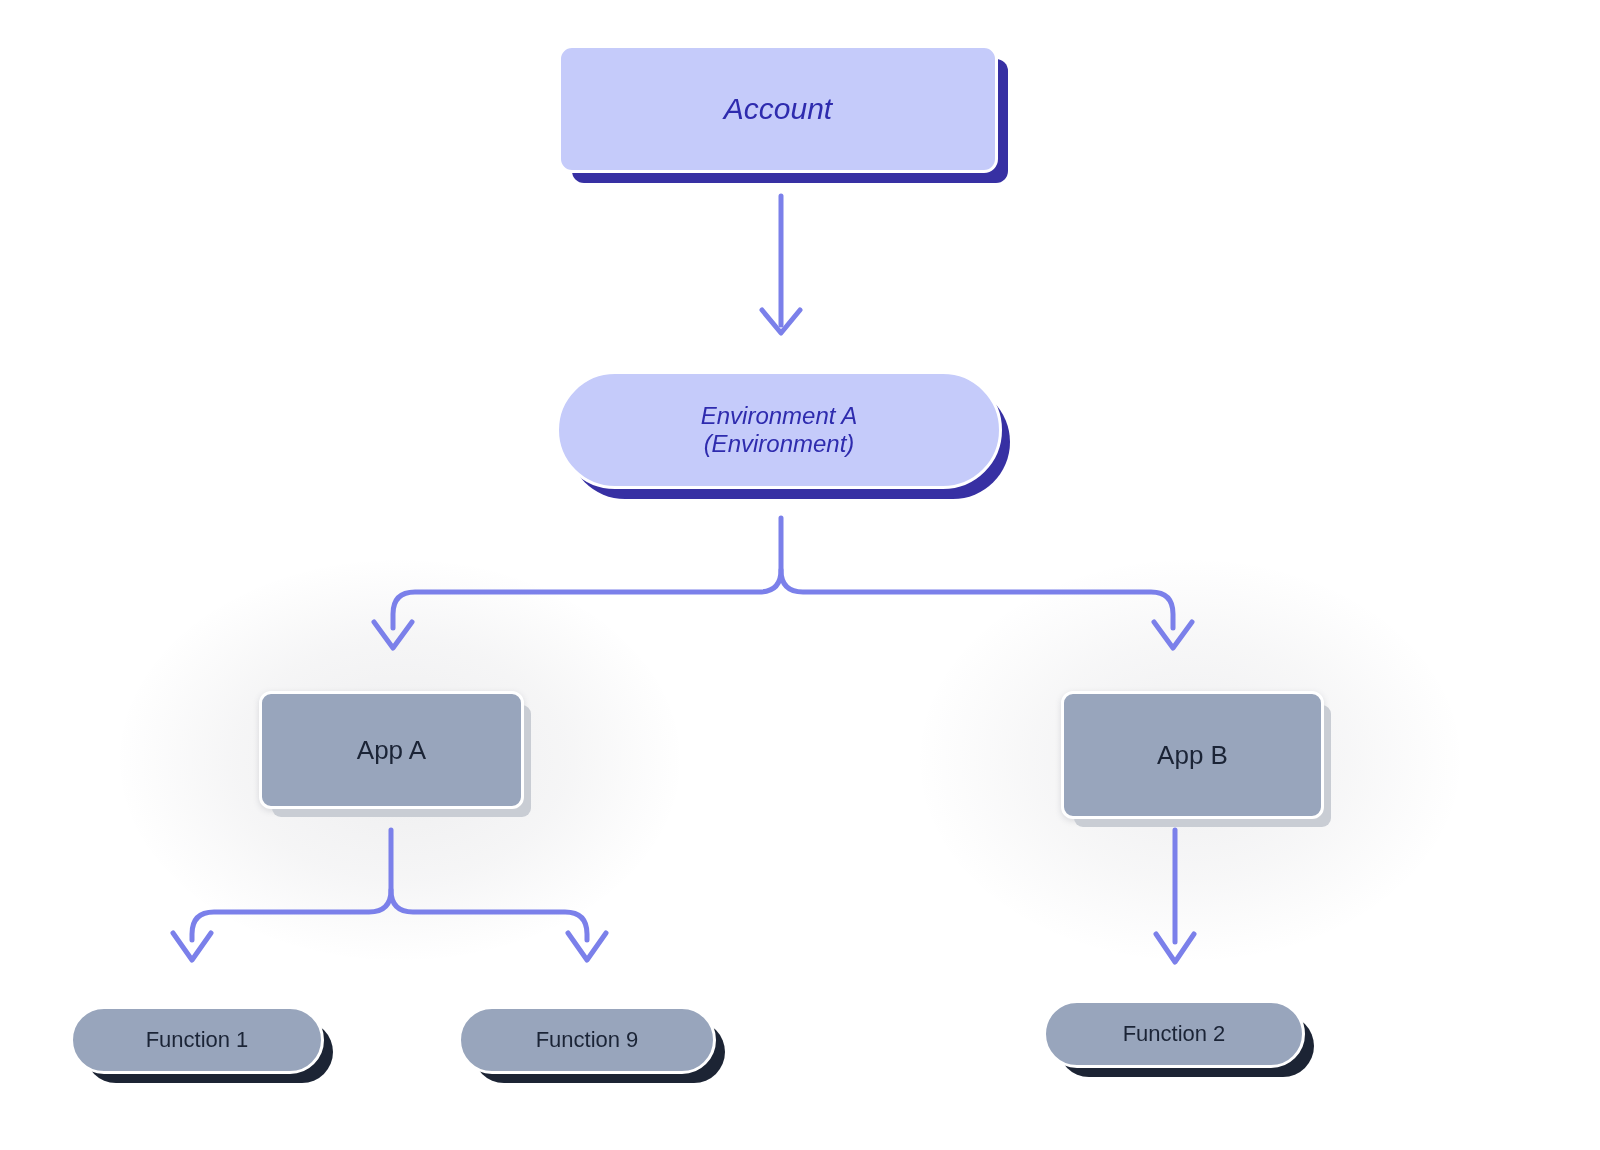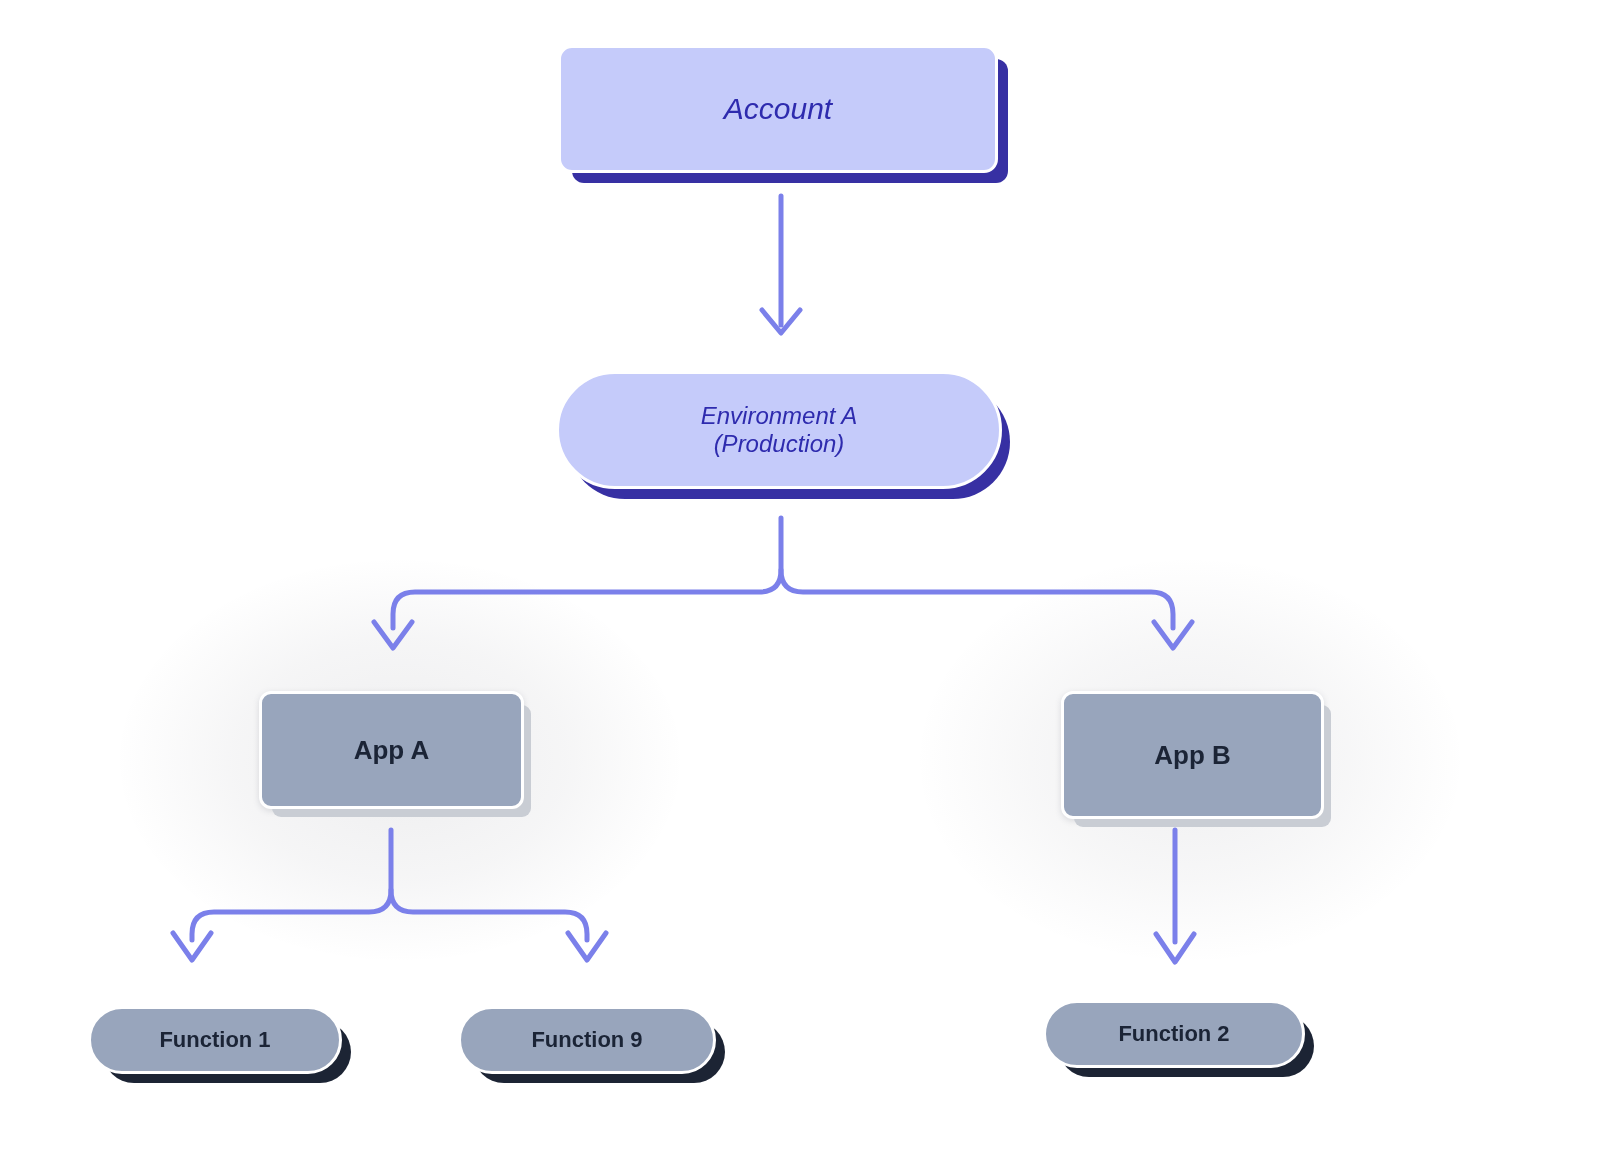--- a/index.html
+++ b/index.html
@@ -62,21 +62,20 @@
     color: #2e2bae;
     border: 3px solid #ffffff;
     font-style: italic;
   }
 
   
   .node.slate {
     background: #98a5bc;
     color: #1b2436;
     border: 3px solid #ffffff;
-    font-weight: bold;
   }
 
   #node-account {
     left: 558px; top: 45px;
     width: 440px; height: 128px;
     border-radius: 14px;
     font-size: 30px;
     box-shadow: 12px 12px 0 -2px #3730a3;
   }
 
@@ -106,21 +105,21 @@
                 0 2px 6px rgba(90,95,110,0.18);
     margin-left: 20px;
   }
 
   .node.fn {
     height: 68px;
     border-radius: 38px;
     font-size: 22px;
     box-shadow: 12px 12px 0 -3px #1c2434;
   }
-  #node-fn-1 { left: 88px;   top: 1006px; width: 254px; text-align: center; }
+  #node-fn-1 { left: 70px;   top: 1006px; width: 254px; text-align: center; }
   #node-fn-2 { left: 458px;  top: 1006px; width: 258px; }
   #node-fn-3 { left: 1043px; top: 1000px; width: 262px; }
 
   .node-label { display: block; }
 </style>
 </head>
 <body>
 
 <div id="canvas">
 
@@ -194,21 +193,21 @@
     </g>
   </svg>
 
   <div class="node indigo" id="node-account">
     <span class="node-label">Account</span>
   </div>
 
   <div class="node indigo" id="node-env-a">
     <span>
       <span class="node-label">Environment A</span>
-      <span class="node-label">(Production)</span>
+      <span class="node-label">(Environment)</span>
     </span>
   </div>
 
   <div class="node slate" id="node-app-a">
     <span class="node-label">App A</span>
   </div>
 
   <div class="node slate" id="node-app-b">
     <span class="node-label">App B</span>
   </div>

